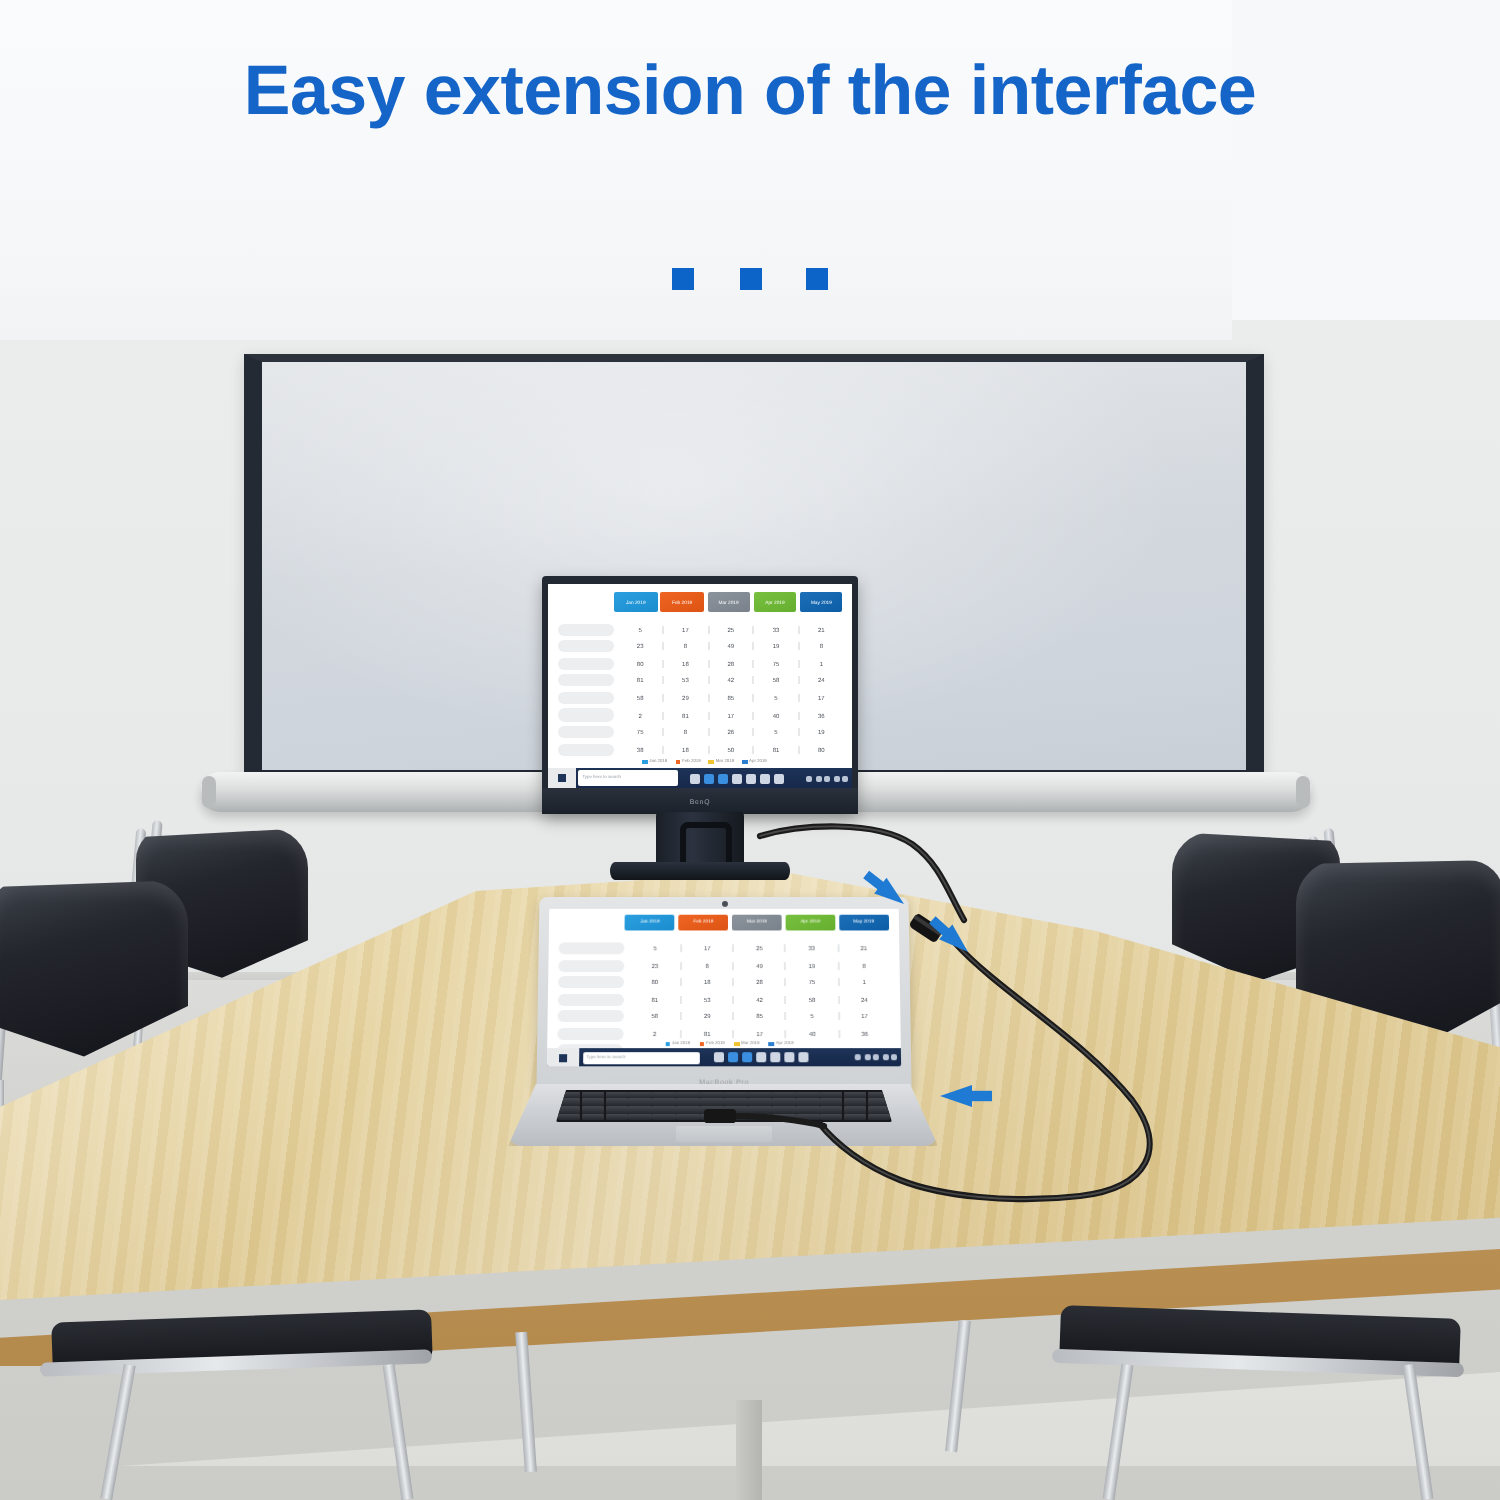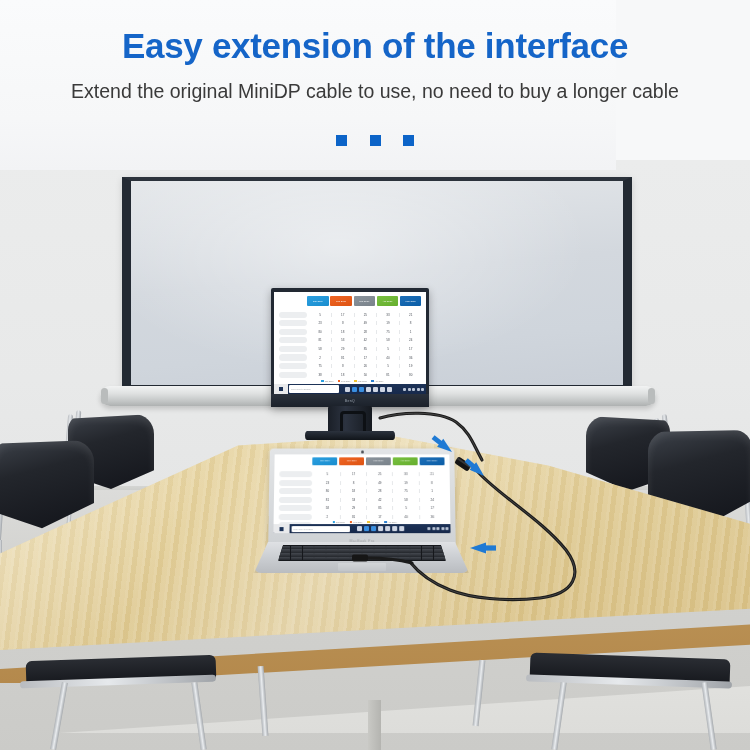--- a/index.html
+++ b/index.html
@@ -266,21 +266,20 @@
   }
 
   
   #cable { position:absolute; left:0; top:0; width:750px; height:590px; pointer-events:none; }
 </style>
 </head>
 <body>
 
 <div id="header">
   <div id="title">Easy extension of the interface</div>
-  <div id="subtitle">Extend the original MiniDP cable to use, no need to buy a longer cable</div>
   <div id="dots">
     <i></i>
     <i></i>
     <i></i>
   </div>
 </div>
 
 <div id="scene">
 
   <div class="wall"></div>

